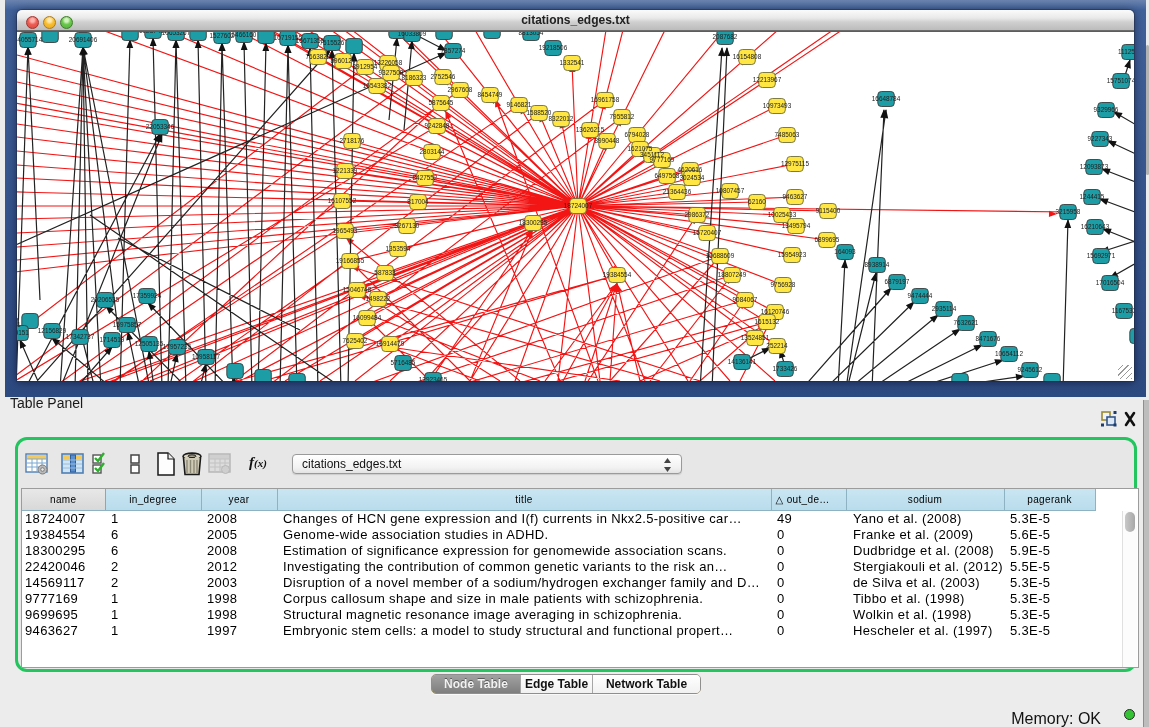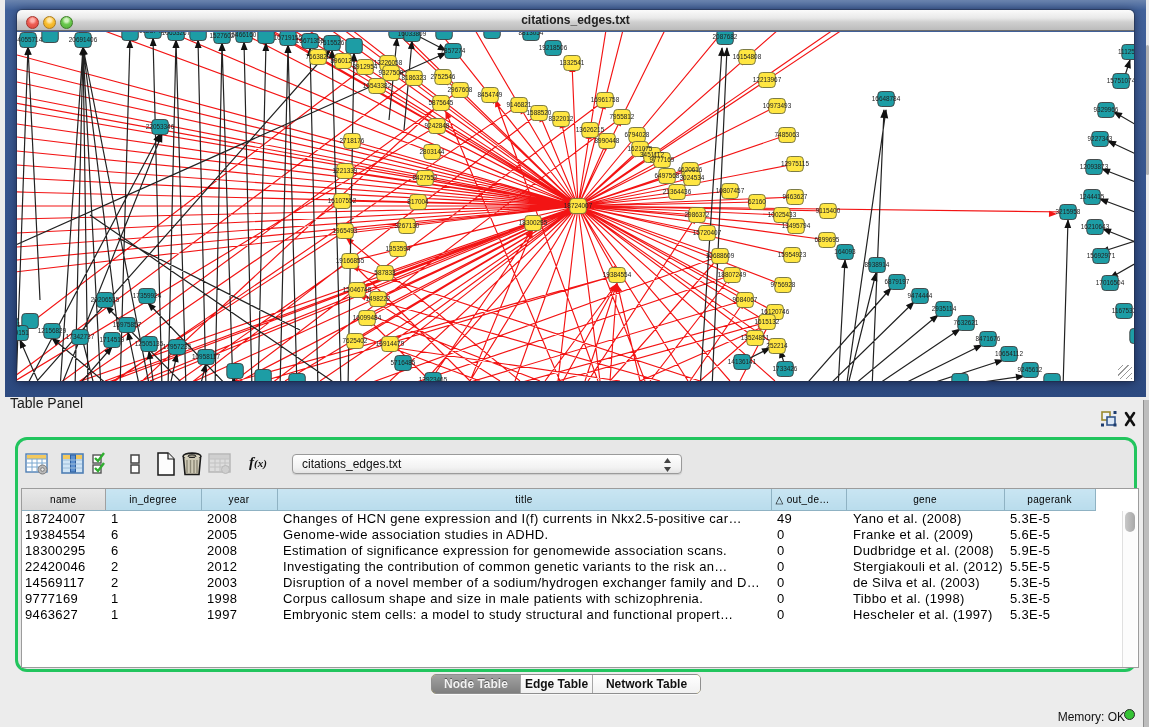--- a/index.html
+++ b/index.html
@@ -42,21 +42,21 @@
 #vscroll{position:absolute;right:1px;top:22px;width:15px;height:157px;background:#fcfcfc;border-left:1px solid #e0e0e0}
 #vthumb{position:absolute;left:2px;top:1px;width:10px;height:20px;background:linear-gradient(90deg,#c8c8c8,#a8a8a8);border-radius:5px}
 #tabs{position:absolute;left:431px;top:674px;height:20px;display:flex;
  border:1px solid #8f8f8f;border-radius:5px;overflow:hidden;background:#fde047;
  box-shadow:0 1px 0 rgba(255,255,255,.7)}
 .tab{font-size:12px;font-weight:bold;line-height:19px;text-align:center;color:#111;
  background:linear-gradient(180deg,#ffffff 0,#f1f1f1 100%);border-right:1px solid #a6a6a6}
 .tab.sel{background:linear-gradient(180deg,#a2a2a2 0,#7e7e7e 100%);color:#f2f2f2;
  text-shadow:0 -1px 0 #5a5a5a}
 #t1{width:89px}#t2{width:72px}#t3{width:107px;border-right:none}
-#mem{position:absolute;right:24px;top:710px;font-size:12px;color:#111}
+#mem{position:absolute;right:48px;top:710px;font-size:16px;color:#111}
 #memdot{position:absolute;right:14px;top:709px;width:11px;height:11px;border-radius:50%;
  background:#35c335;border:1.5px solid #2a2a2a}
 svg{display:block}
 </style></head>
 <body>
 <div id="frame">
     <div id="win">
   <div id="titlebar">citations_edges.txt<div class="tl" id="tl1"></div><div class="tl" id="tl2"></div><div class="tl" id="tl3"></div></div>
   <div id="graph">
         <svg width="1117" height="349" viewBox="17 32 1117 349" style="position:absolute;left:0;top:0">
@@ -386,21 +386,21 @@
   </div>
   <div id="tablewrap">
    <table>
     <tbody>
           <tr>
             <th class="c1">name</th>
             <th class="c2">in_degree</th>
             <th class="c3">year</th>
             <th class="c4">title</th>
             <th class="c5" style="text-align:left;padding-left:4px">△ out_de…</th>
-            <th class="c6">gene</th>
+            <th class="c6">sodium</th>
             <th class="c7">pagerank</th>
           </tr>
     <tr>
             <td class="c1">18724007</td>
             <td class="c2">1</td>
             <td class="c3">2008</td>
             <td class="c4">Changes of HCN gene expression and I(f) currents in Nkx2.5-positive car…</td>
             <td class="c5">49</td>
             <td class="c6">Yano et al. (2008)</td>
             <td class="c7">5.3E-5</td>
@@ -441,20 +441,29 @@
             <td class="c6">de Silva et al. (2003)</td>
             <td class="c7">5.3E-5</td>
           </tr>
           <tr>
             <td class="c1">9777169</td>
             <td class="c2">1</td>
             <td class="c3">1998</td>
             <td class="c4">Corpus callosum shape and size in male patients with schizophrenia.</td>
             <td class="c5">0</td>
             <td class="c6">Tibbo et al. (1998)</td>
+            <td class="c7">5.3E-5</td>
+          </tr>
+          <tr>
+            <td class="c1">9699695</td>
+            <td class="c2">1</td>
+            <td class="c3">1998</td>
+            <td class="c4">Structural magnetic resonance image averaging in schizophrenia.</td>
+            <td class="c5">0</td>
+            <td class="c6">Wolkin et al. (1998)</td>
             <td class="c7">5.3E-5</td>
           </tr>
           <tr>
             <td class="c1">9463627</td>
             <td class="c2">1</td>
             <td class="c3">1997</td>
             <td class="c4">Embryonic stem cells: a model to study structural and functional propert…</td>
             <td class="c5">0</td>
             <td class="c6">Hescheler et al. (1997)</td>
             <td class="c7">5.3E-5</td>

